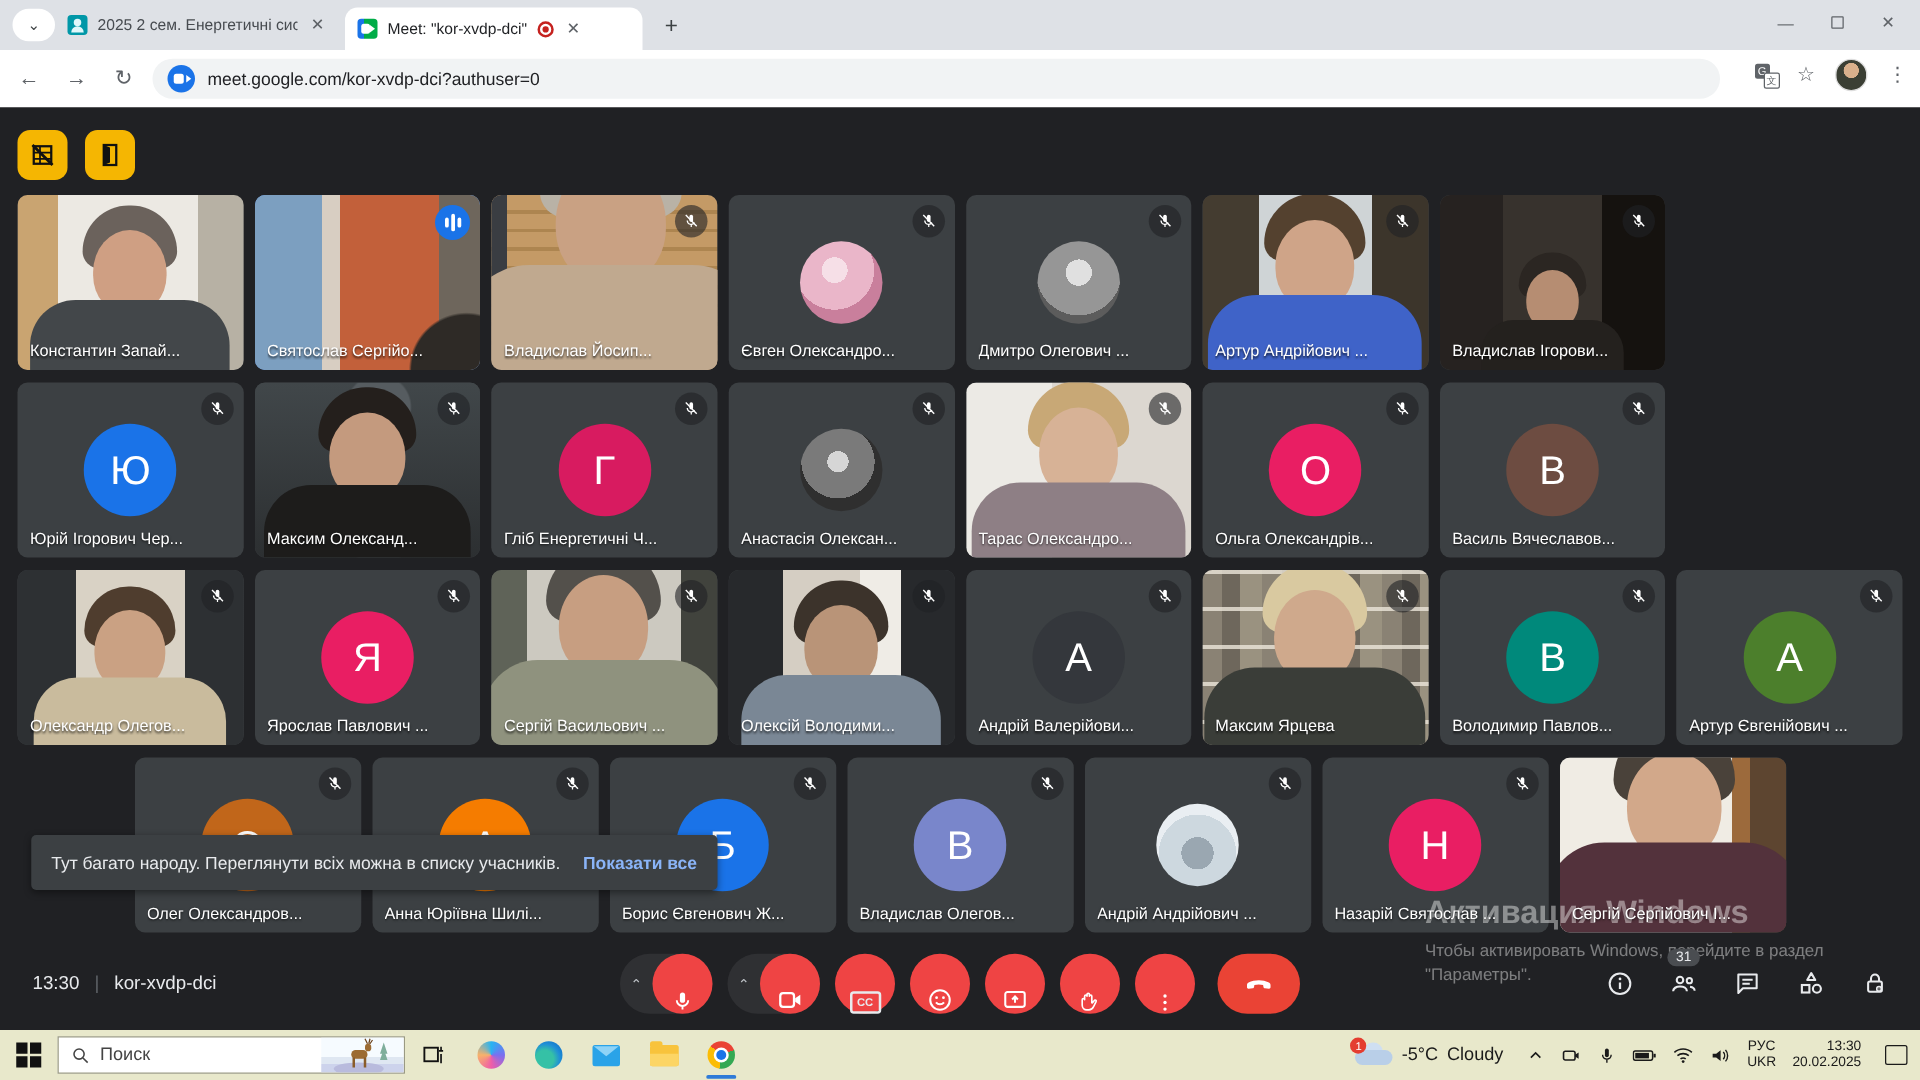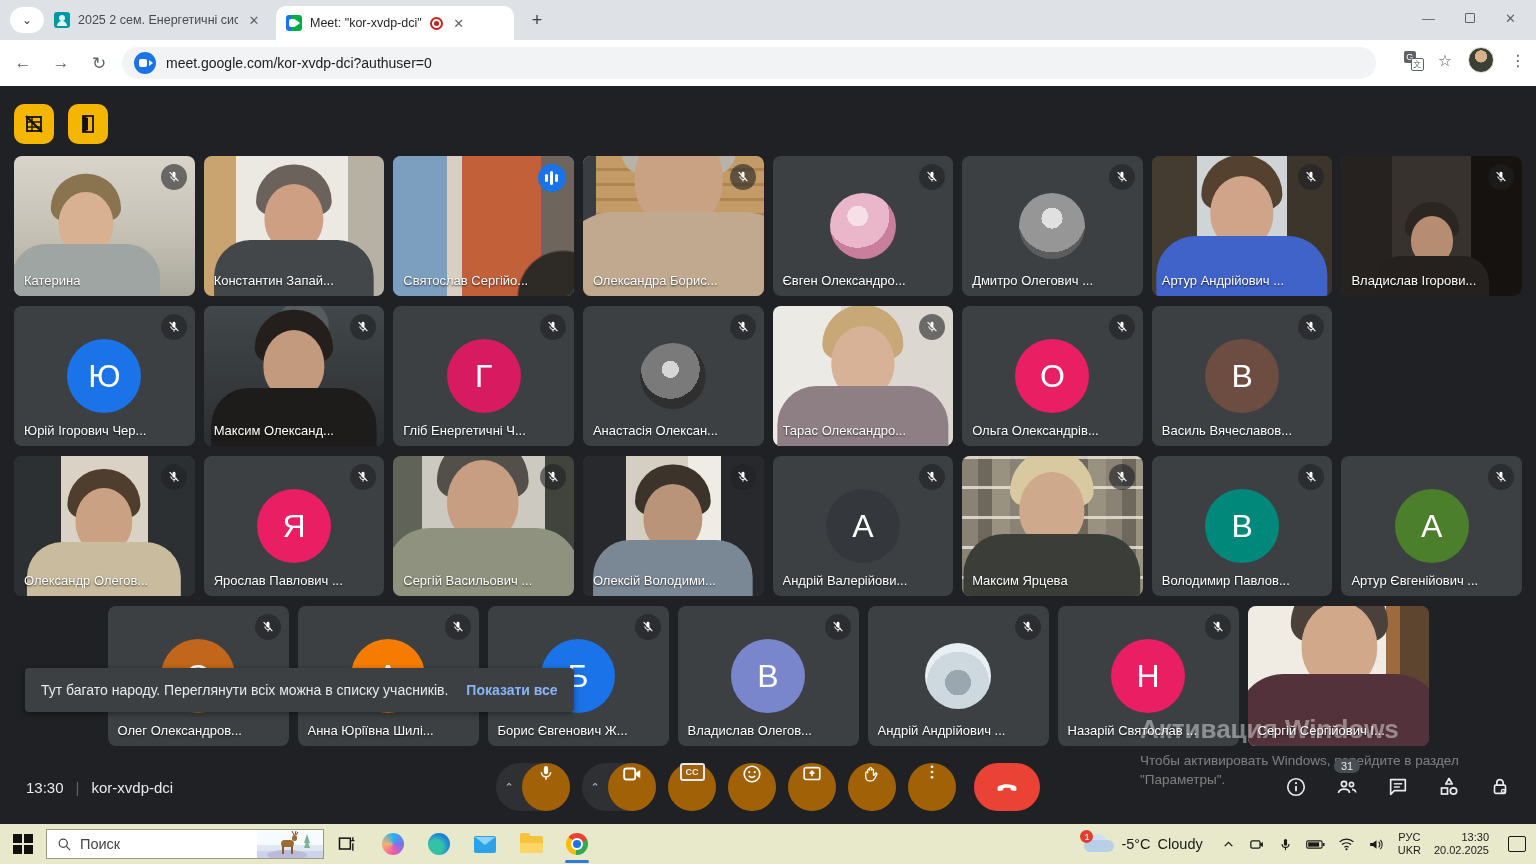--- a/index.html
+++ b/index.html
@@ -81,21 +81,21 @@
   .wm2{font-size:13.5px;margin-top:8px;}
   .wm3{font-size:13.5px;margin-top:4px;}
 
   .controlbar{position:absolute;left:0;bottom:0;width:100%;height:74px;}
   .cb-left{position:absolute;left:26px;top:50%;transform:translateY(-50%);display:flex;align-items:center;gap:12px;
     color:#e8eaed;font-size:15px;}
   .cb-sep{color:#5f6368;}
   .cb-center{position:absolute;left:50%;top:50%;transform:translate(-50%,-50%);display:flex;align-items:center;gap:12px;}
   .ctl-pill{display:flex;align-items:center;background:#2f3033;border-radius:24px;height:48px;}
   .ctl-chevron{width:26px;text-align:center;color:#bdc1c6;font-size:11px;}
-  .ctl-circle{width:48px;height:48px;border-radius:50%;background:#a16207;display:flex;align-items:flex-start;justify-content:center;}
+  .ctl-circle{width:48px;height:48px;border-radius:50%;background:#ef4444;display:flex;align-items:flex-end;justify-content:center;}
   .cc-box{border:2px solid #e8eaed;border-radius:3px;color:#e8eaed;font-size:9px;font-weight:bold;padding:2px 4px;}
   .hangup{width:66px;height:48px;border-radius:24px;background:#ea4335;display:flex;align-items:center;justify-content:center;margin-left:6px;}
   .cb-right{position:absolute;right:24px;top:50%;transform:translateY(-50%);display:flex;align-items:center;gap:27px;z-index:7;}
   .cbr-icon{position:relative;width:24px;height:24px;display:flex;align-items:center;justify-content:center;}
   .badge-31{position:absolute;top:-16px;left:50%;transform:translateX(-50%);background:#4a4d51;color:#e8eaed;
     font-size:11px;border-radius:10px;padding:1px 7px;}
 
   
   .taskbar{position:absolute;left:0;top:824px;width:1536px;height:40px;background:#e8e8cb;display:flex;align-items:center;}
   .tb-start{width:46px;display:flex;align-items:center;justify-content:center;}
@@ -183,40 +183,20 @@
   </div>
   <div class="yellow-btn yb2">
     <svg width="22" height="22" viewBox="0 0 22 22">
       <rect x="6" y="3" width="10" height="16" fill="none" stroke="#111" stroke-width="1.8"></rect>
       <path d="M6 3 L11 5 V17 L6 19 Z" fill="#111"></path>
     </svg>
   </div>
 
   <div class="grid" id="grid">
       <div class="row">
-  <div class="tile">
-    <div class="scene" style="background: linear-gradient(rgb(216, 212, 202) 0%, rgb(198, 193, 181) 55%, rgb(169, 167, 156) 100%);">
-      <div class="person" style="transform: translateX(-18px) scale(1.3);">
-        <div class="hair" style="background: rgb(138, 115, 79);"></div>
-              <div class="head" style="background: rgb(216, 177, 147);"></div>
-              <div class="torso" style="background: rgb(159, 165, 163);"></div>
-      </div>
-    </div>
-
-    <div class="mic-chip">
-      <svg width="14" height="14" viewBox="0 0 24 24">
-        <rect x="9.5" y="3" width="5" height="10" rx="2.5" fill="#fff"></rect>
-        <path d="M6.5 11a5.5 5.5 0 0 0 10 3" fill="none" stroke="#fff" stroke-width="1.7"></path>
-        <line x1="12" y1="16.5" x2="12" y2="20" stroke="#fff" stroke-width="1.7"></line>
-        <line x1="4.5" y1="3.5" x2="19.5" y2="19" stroke="#fff" stroke-width="1.9"></line>
-      </svg>
-    </div>
-
-    <div class="name">Катерина</div>
-  </div>
 
   <div class="tile">
     <div class="scene" style="background: linear-gradient(90deg, rgb(201, 164, 113) 0px, rgb(201, 164, 113) 18%, rgb(236, 233, 227) 18%, rgb(236, 233, 227) 80%, rgb(183, 177, 164) 80%);">
       <div class="person" style="transform: translateX(0px) scale(1.4);">
         <div class="hair" style="background: rgb(107, 98, 92);"></div>
               <div class="head" style="background: rgb(207, 159, 131);"></div>
               <div class="torso" style="background: rgb(67, 71, 74);"></div>
       </div>
     </div>
 
@@ -247,21 +227,21 @@
 
     <div class="mic-chip">
       <svg width="14" height="14" viewBox="0 0 24 24">
         <rect x="9.5" y="3" width="5" height="10" rx="2.5" fill="#fff"></rect>
         <path d="M6.5 11a5.5 5.5 0 0 0 10 3" fill="none" stroke="#fff" stroke-width="1.7"></path>
         <line x1="12" y1="16.5" x2="12" y2="20" stroke="#fff" stroke-width="1.7"></line>
         <line x1="4.5" y1="3.5" x2="19.5" y2="19" stroke="#fff" stroke-width="1.9"></line>
       </svg>
     </div>
 
-    <div class="name">Олександра Борис...</div>
+    <div class="name">Владислав Йосип...</div>
   </div>
 
   <div class="tile">
 
     <div class="avatar" style="background: radial-gradient(circle at 42% 35%, rgb(246, 223, 231) 0px, rgb(246, 223, 231) 18%, rgb(234, 182, 201) 18%, rgb(234, 182, 201) 55%, rgb(201, 127, 156) 55%, rgb(201, 127, 156) 100%); width: 66px; height: 66px;">
             <span class="avatar-letter"></span>
           </div>
     <div class="mic-chip">
       <svg width="14" height="14" viewBox="0 0 24 24">
         <rect x="9.5" y="3" width="5" height="10" rx="2.5" fill="#fff"></rect>

